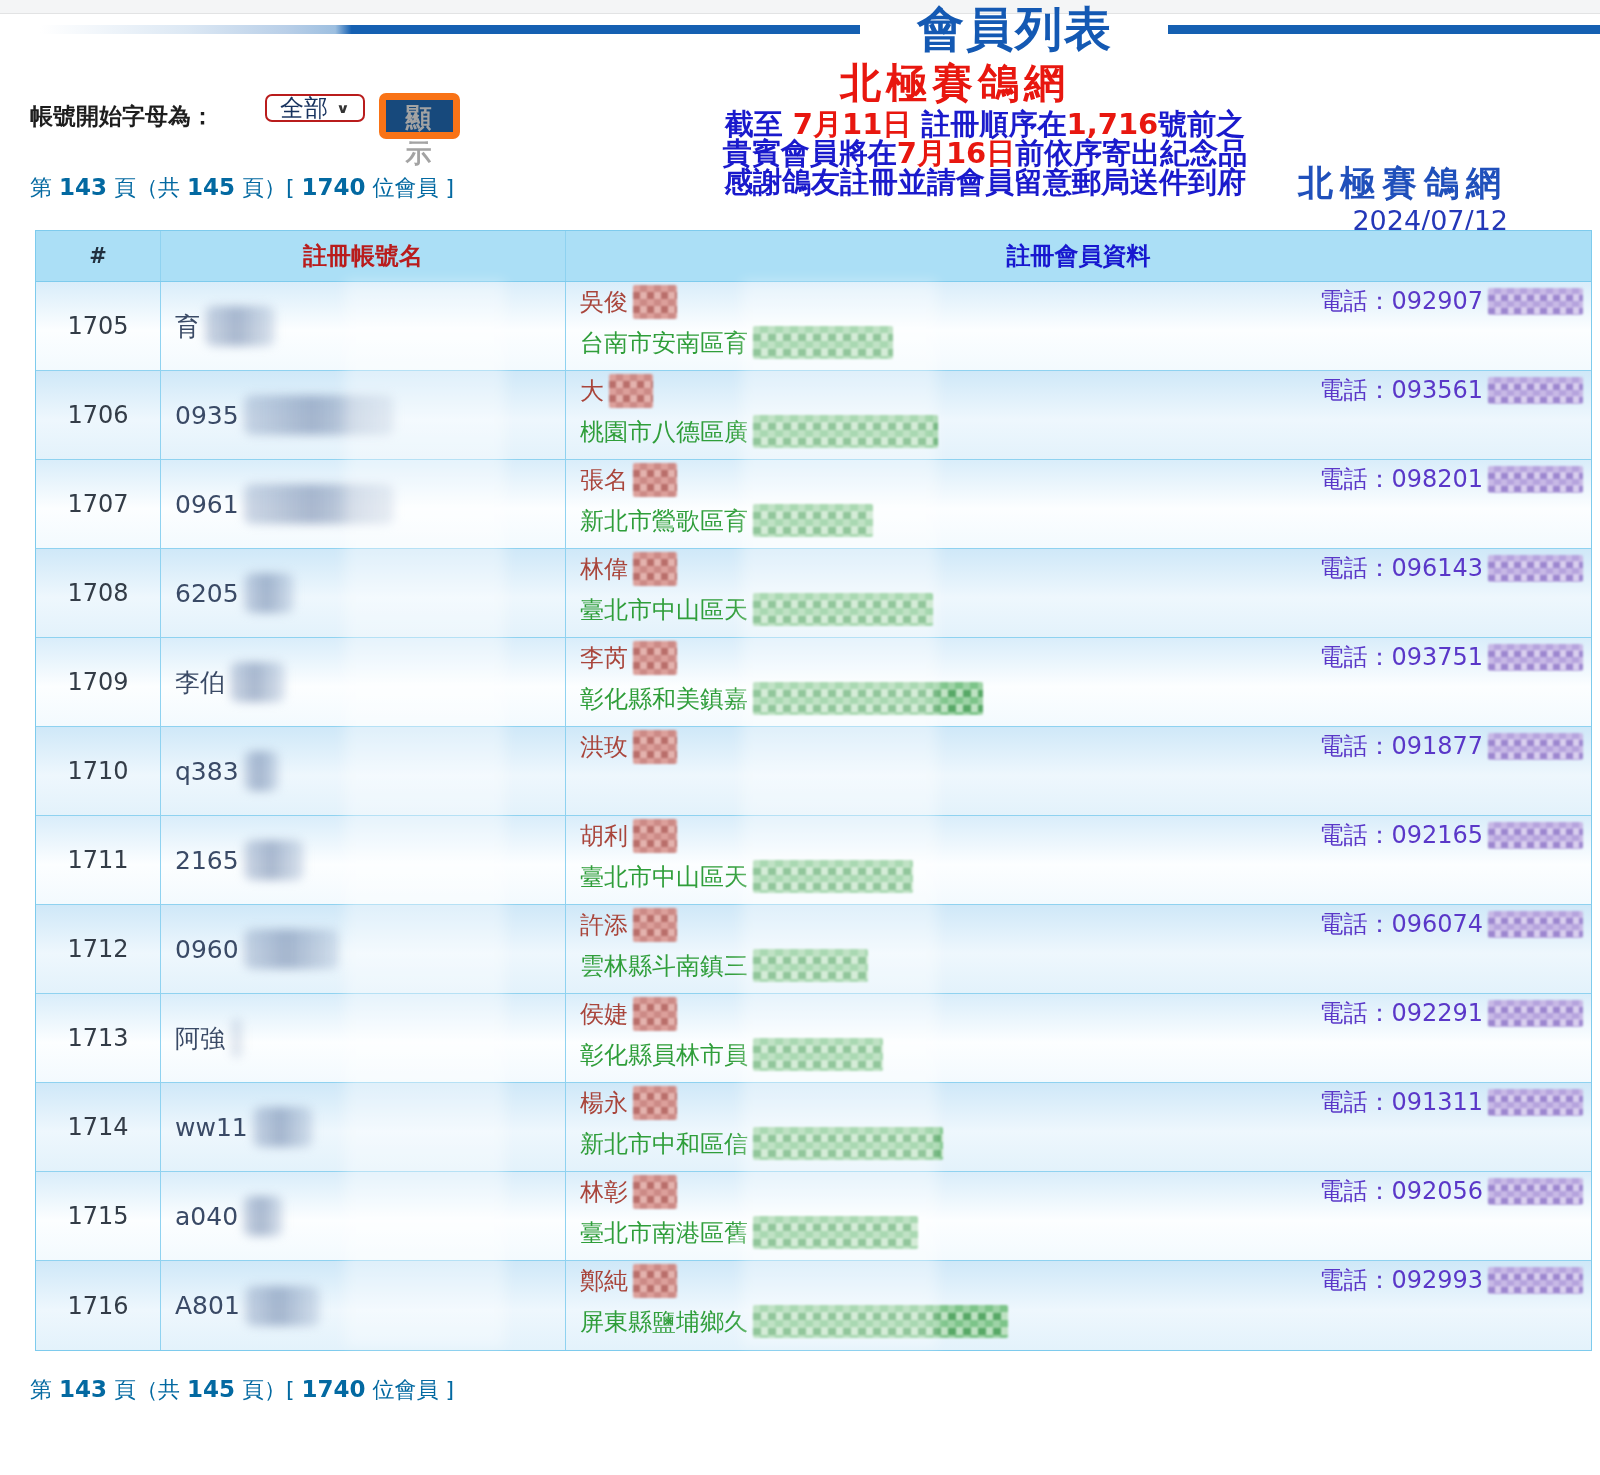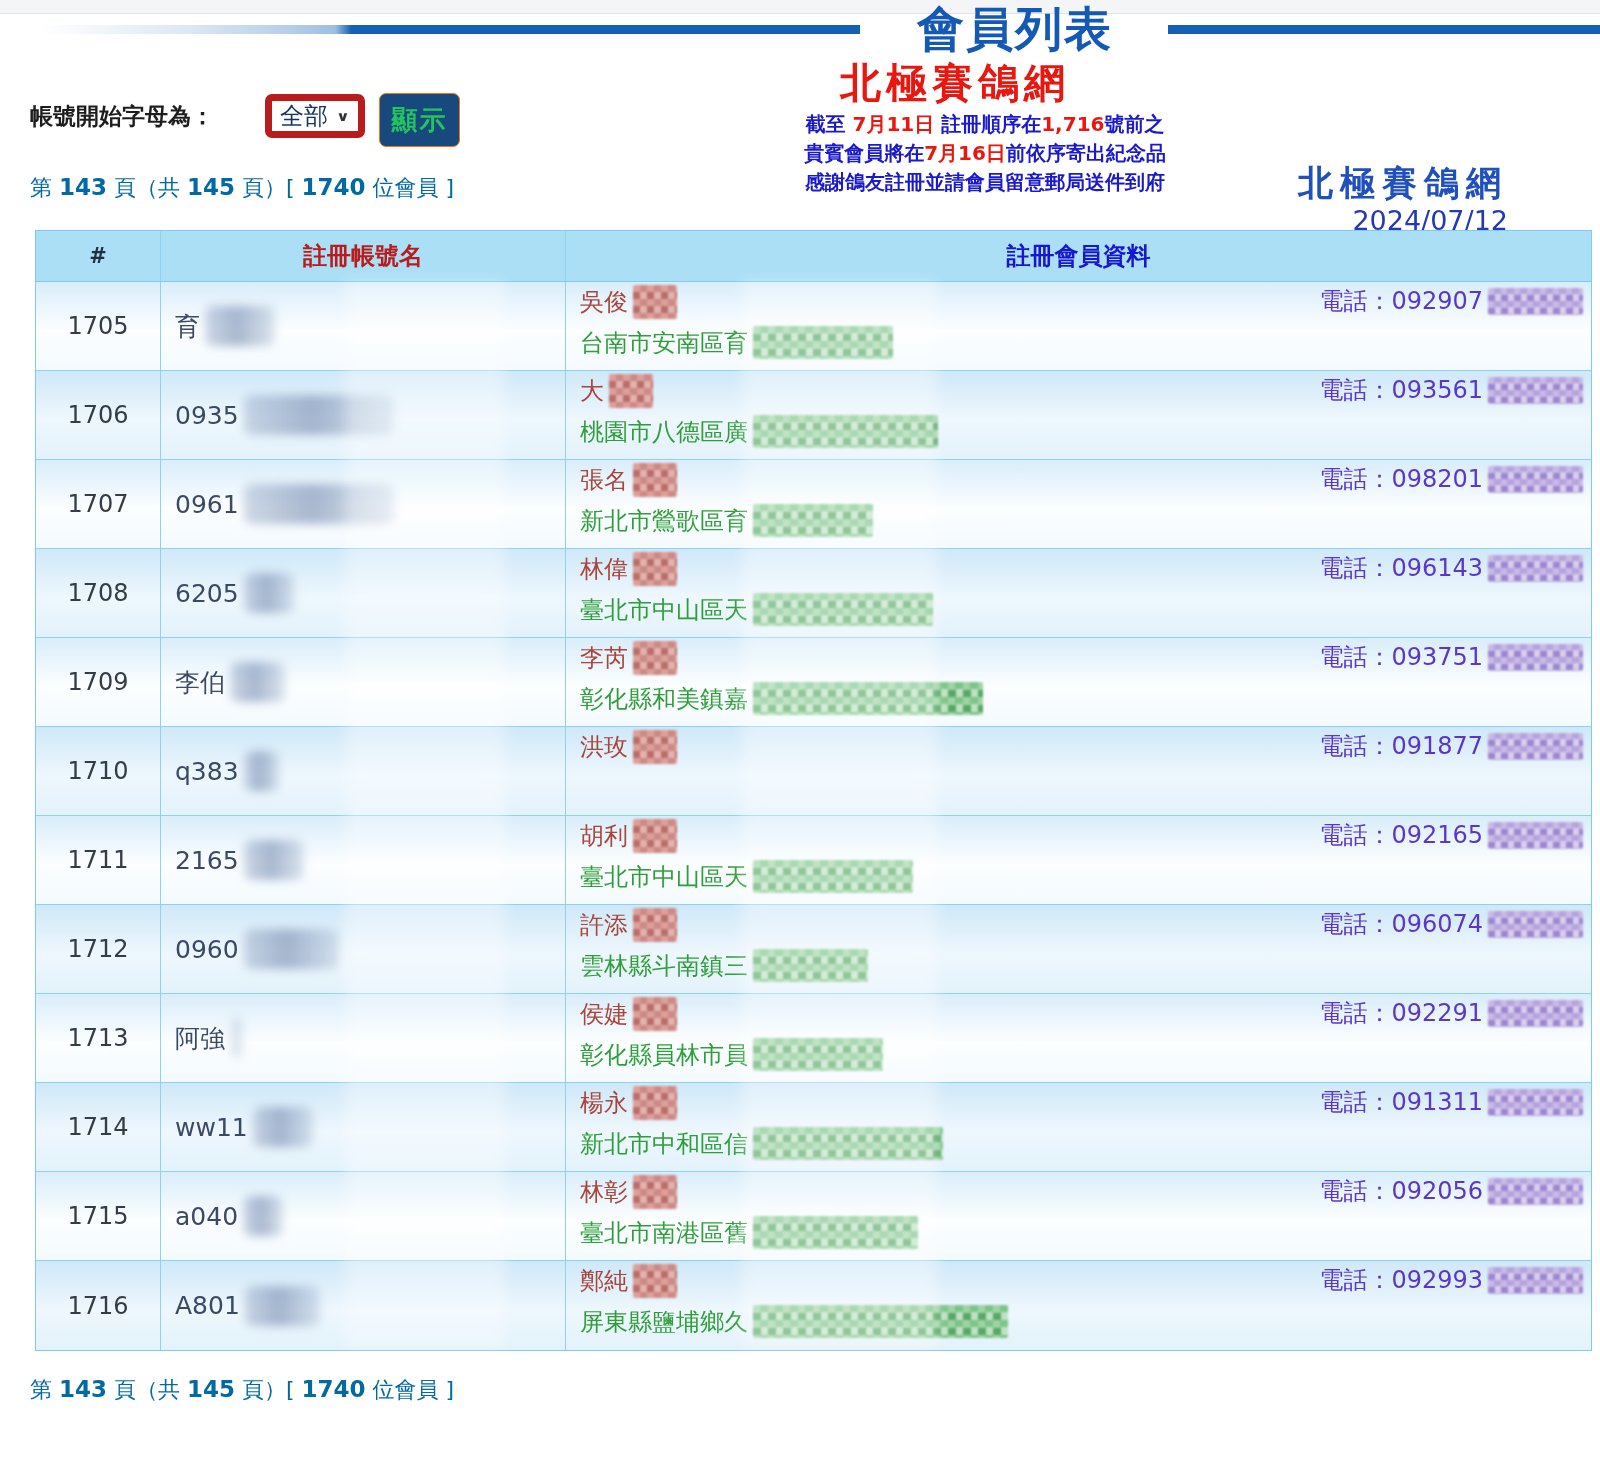--- a/index.html
+++ b/index.html
@@ -14,39 +14,39 @@
     background:linear-gradient(90deg,rgba(255,255,255,0) 0%,#dce8f4 18%,#b9cfe8 30%,#9dbfe0 36%,#1560b2 38%,#1560b2 100%);}
   .bar-right{position:absolute;left:1168px;top:25px;width:432px;height:9px;background:#1560b2;}
   .page-title{position:absolute;left:860px;top:0px;width:310px;text-align:center;
     font-size:47px;font-weight:bold;color:#1459b3;line-height:58px;letter-spacing:2px;}
 
   
   .brand-red{position:absolute;left:805px;top:58px;width:300px;text-align:center;
     font-size:41px;font-weight:bold;color:#e8170f;letter-spacing:5px;line-height:50px;
     font-family:"DejaVu Serif","Liberation Serif",serif;}
   .announce{position:absolute;left:660px;top:110px;width:650px;text-align:center;
-    font-size:20px;font-weight:bold;color:#1a1acc;line-height:29px;}
+    font-size:29px;font-weight:bold;color:#1a1acc;line-height:29px;}
   .announce .red{color:#e8170f;}
 
   
   .brand-blue{position:absolute;right:92px;top:160px;width:400px;text-align:right;
     font-size:35px;font-weight:bold;color:#2050bb;letter-spacing:7px;line-height:46px;
     font-family:"DejaVu Serif","Liberation Serif",serif;}
   .date-blue{position:absolute;right:92px;top:206px;width:400px;text-align:right;
     font-size:27px;color:#2438b8;line-height:30px;}
 
   
   .filter-label{position:absolute;left:30px;top:92px;height:48px;line-height:48px;
     font-size:23px;font-weight:bold;color:#1d1d1d;}
-  .select{position:absolute;left:265px;top:94px;width:100px;height:44px;box-sizing:border-box;
-    background:#ffffff;border:7px solid #b91c1c;border-radius:7px;display:flex;align-items:center;
+  .select{position:absolute;left:265px;top:94px;width:100px;height:28px;box-sizing:border-box;
+    background:#ffffff;border:2px solid #b91c1c;border-radius:7px;display:flex;align-items:center;
     justify-content:center;gap:8px;font-size:24px;color:#17325e;cursor:pointer;}
   .select .chev{font-size:17px;font-weight:bold;color:#333;transform:scaleY(.8);}
-  .show-btn{position:absolute;left:379px;top:93px;width:81px;height:54px;box-sizing:border-box;
-    background:#17497c;color:#22c55e;border:1px solid #f97316;border-radius:7px;
+  .show-btn{position:absolute;left:379px;top:93px;width:81px;height:46px;box-sizing:border-box;
+    background:#17497c;color:#a3a3a3;border:7px solid #f97316;border-radius:7px;
     font-size:26px;font-weight:bold;letter-spacing:2px;cursor:pointer;
     font-family:"DejaVu Sans","Liberation Sans",sans-serif;}
 
   
   .pagination{position:absolute;left:30px;font-size:22px;color:#0369a1;line-height:30px;}
   .pagination .num{font-weight:bold;font-size:23px;}
   .pg-top{top:172px;}
   .pg-bottom{top:1374px;}
 
   

